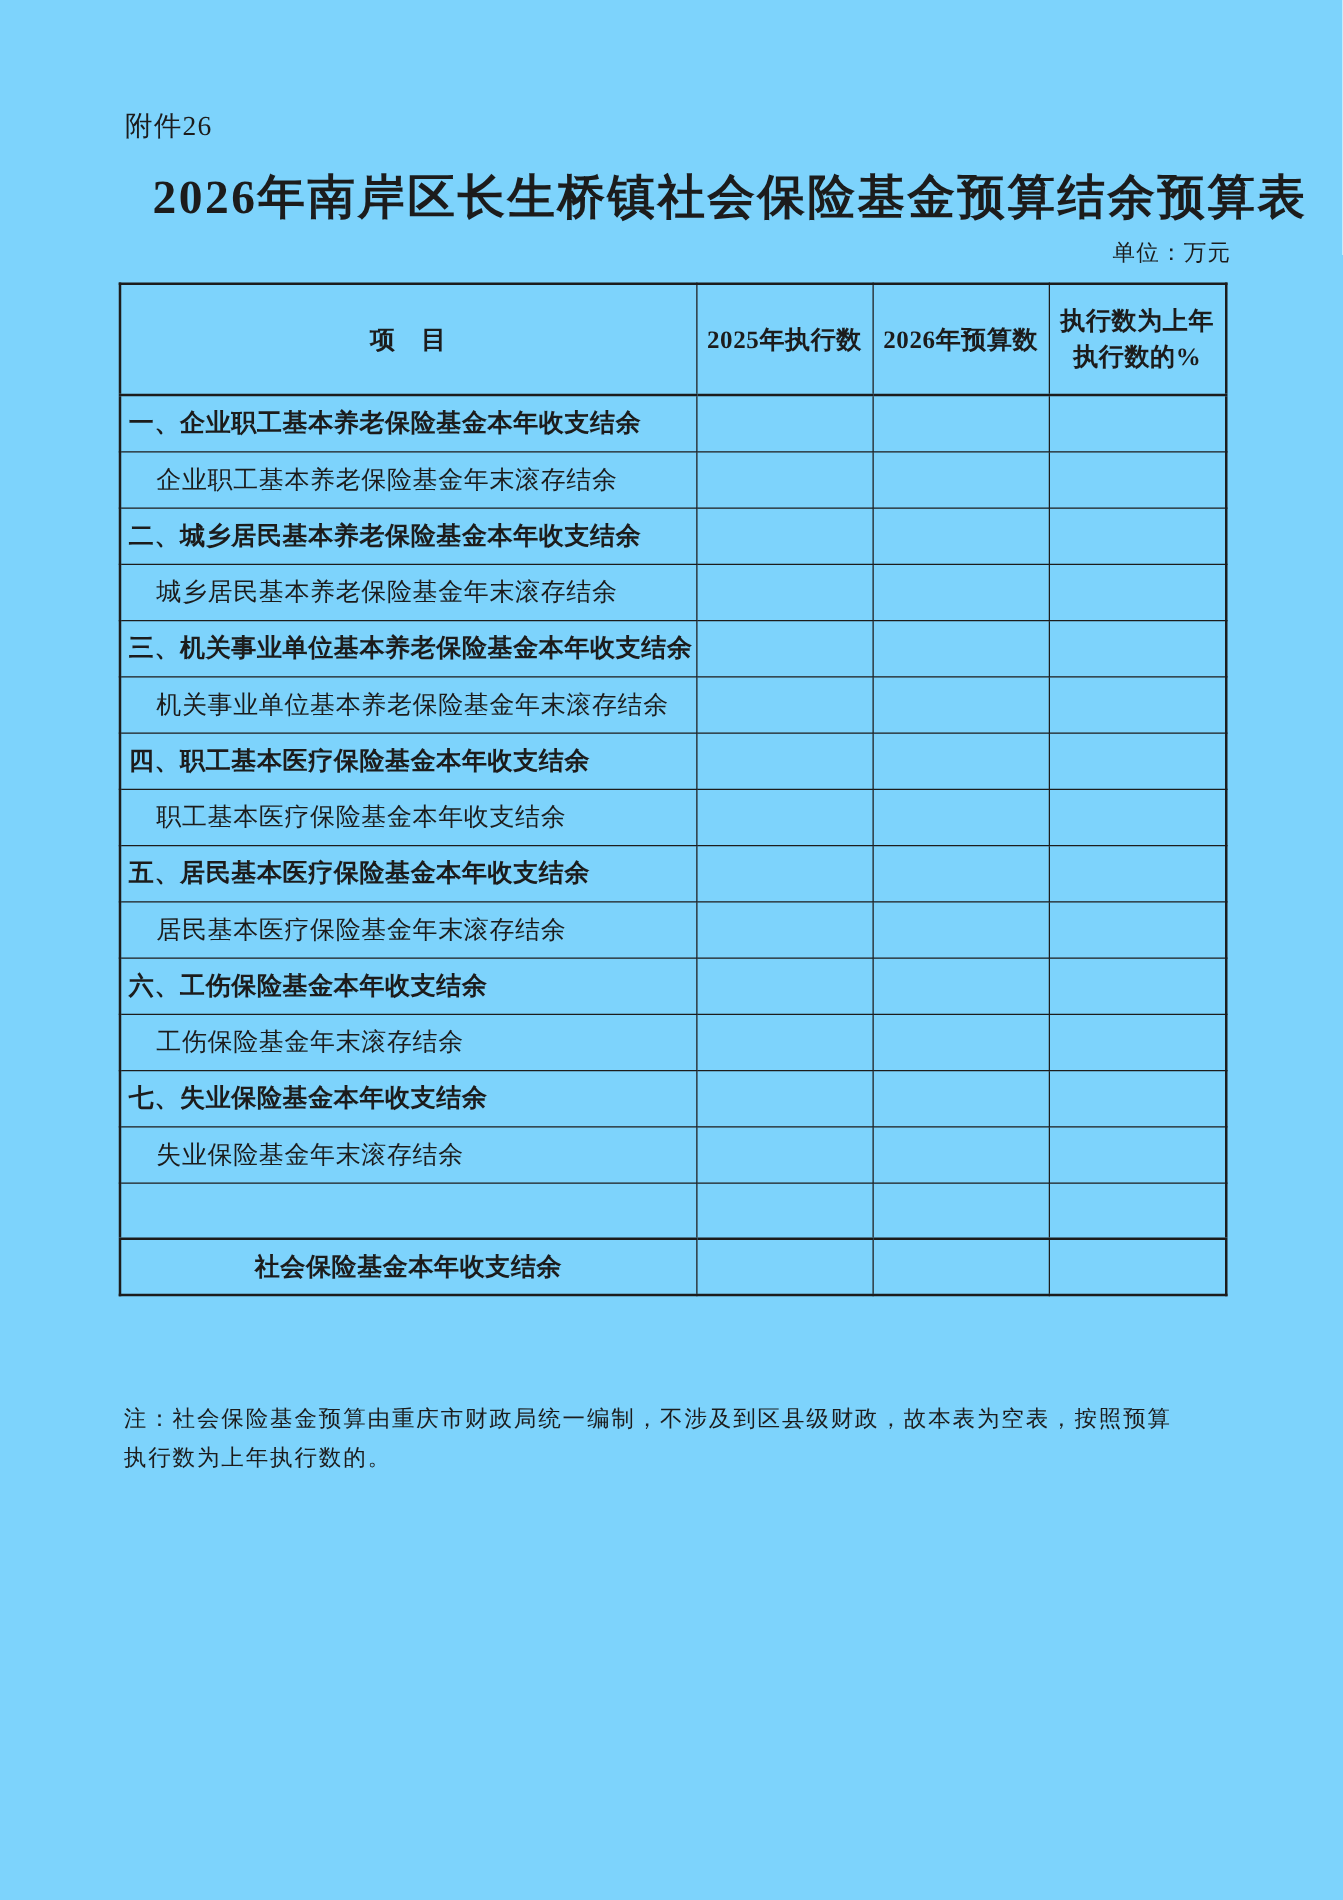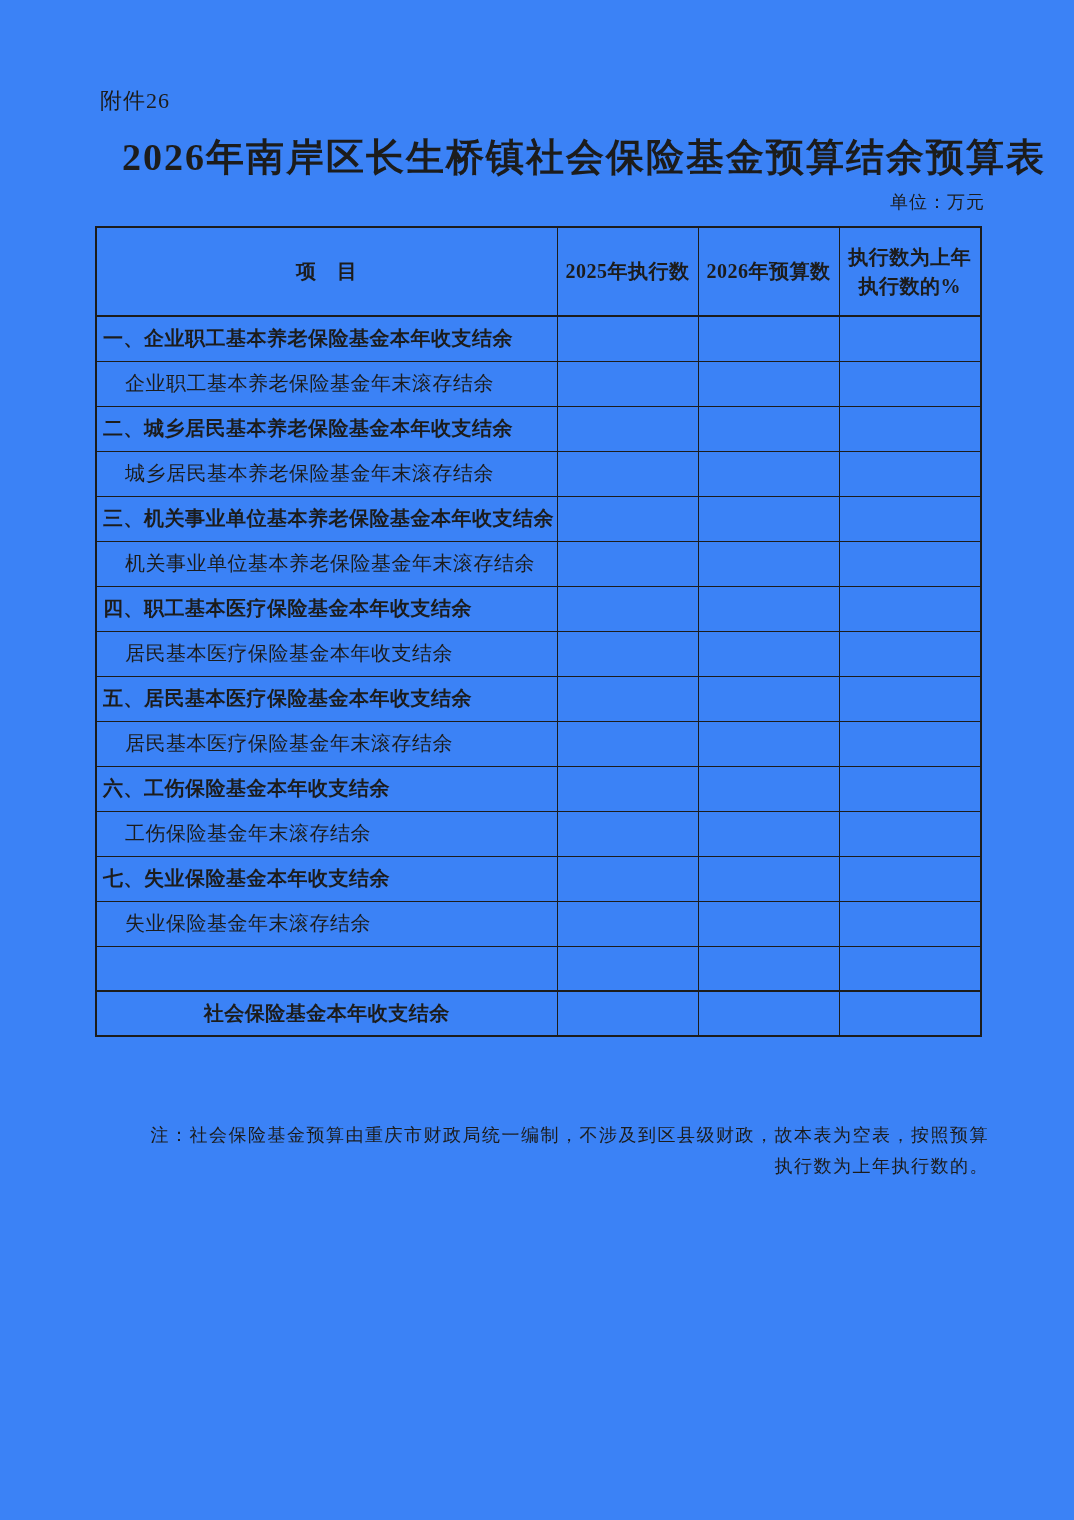--- a/index.html
+++ b/index.html
@@ -6,21 +6,21 @@
     margin: 0;
     padding: 0;
     background: #ffffff;
     font-family: "Liberation Serif", "DejaVu Serif", serif;
     color: #1c1c1c;
   }
   .page {
     position: relative;
     width: 1074px;
     height: 1520px;
-    background: #3b82f6;
+    background: #7dd3fc;
     overflow: hidden;
   }
   .attachment {
     position: absolute;
     left: 100px;
     top: 86px;
     font-size: 22px;
     letter-spacing: 1px;
   }
   .title {
@@ -96,21 +96,20 @@
   }
   tr.row-total td { border-top: 2px solid #1c1c1c; margin-top: 24px; }
   .note {
     position: absolute;
     left: 99px;
     top: 1120px;
     width: 890px;
     font-size: 18px;
     line-height: 31px;
     letter-spacing: 1.5px;
-    text-align: right;
   }
 </style>
 </head>
 <body>
 
 <div class="page">
 
   <div class="attachment">附件26</div>
 
   <h1 class="title">2026年南岸区长生桥镇社会保险基金预算结余预算表</h1>
@@ -169,21 +168,21 @@
     <td class="cell-val"></td>
     <td class="cell-val"></td>
   </tr>
         <tr class="data-row row-section">
     <td class="cell-label">四、职工基本医疗保险基金本年收支结余</td>
     <td class="cell-val"></td>
     <td class="cell-val"></td>
     <td class="cell-val"></td>
   </tr>
         <tr class="data-row row-sub">
-    <td class="cell-label">居民基本医疗保险基金本年收支结余</td>
+    <td class="cell-label">职工基本医疗保险基金本年收支结余</td>
     <td class="cell-val"></td>
     <td class="cell-val"></td>
     <td class="cell-val"></td>
   </tr>
         <tr class="data-row row-section">
     <td class="cell-label">五、居民基本医疗保险基金本年收支结余</td>
     <td class="cell-val"></td>
     <td class="cell-val"></td>
     <td class="cell-val"></td>
   </tr>

